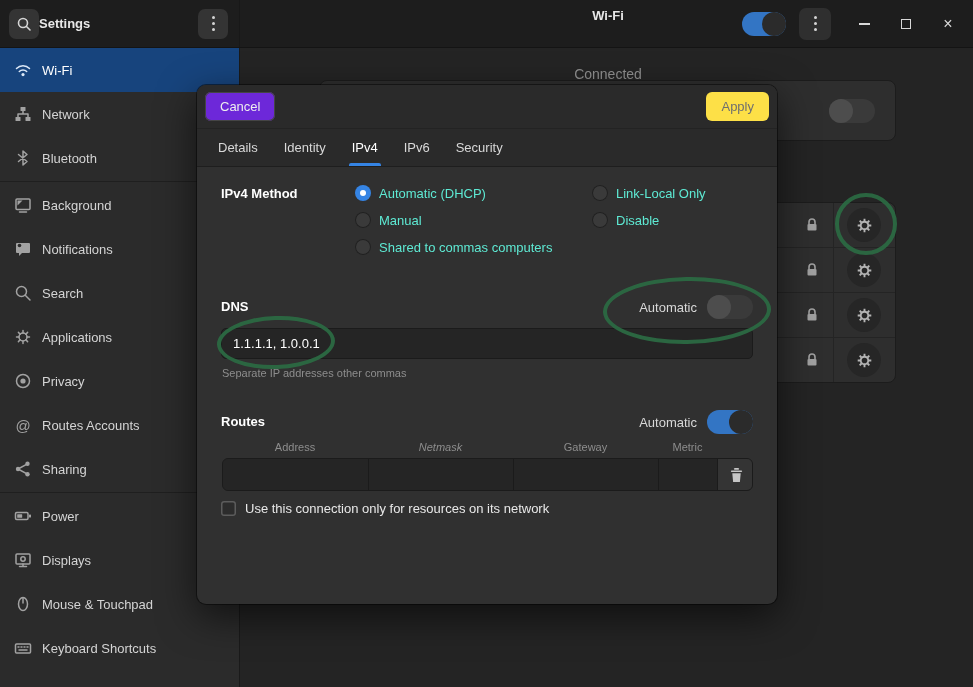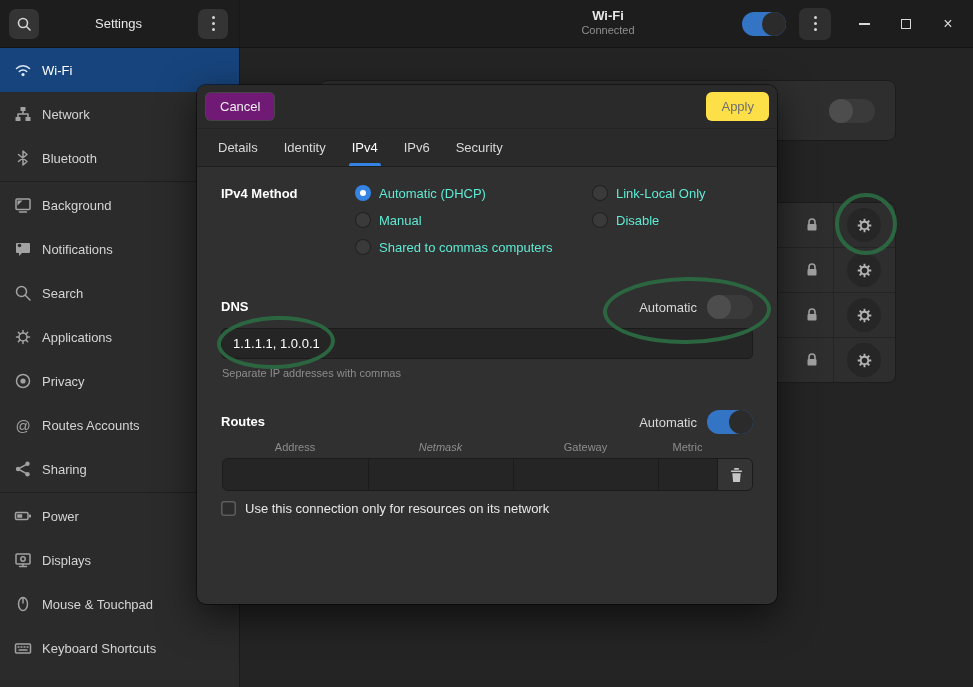--- a/index.html
+++ b/index.html
@@ -9,26 +9,26 @@
 
   
   .headerbar { position:absolute; left:0; top:0; width:973px; height:48px;
     background:#1d1d1d; border-bottom:1px solid #141414; z-index:5; }
   .hb-left { position:absolute; left:0; top:0; width:240px; height:47px;
     display:flex; align-items:center; border-right:1px solid #181818; }
   .icon-btn { width:30px; height:30px; border-radius:7px; background:#343434;
     display:flex; align-items:center; justify-content:center; cursor:pointer; }
   .hb-left .icon-btn.search { margin-left:9px; }
   .hb-left .icon-btn.menu { margin-right:11px; }
-  .hb-app-title { flex:1; text-align:center; font-size:13px; font-weight:normal; color:#e8e8e8; }
+  .hb-app-title { flex:1; text-align:left; font-size:13px; font-weight:bold; color:#e8e8e8; }
   .kebab { display:flex; flex-direction:column; gap:3px; }
   .kebab i { width:3px; height:3px; border-radius:50%; background:#d5d5d5; }
   .hb-center { position:absolute; left:540px; top:7px; width:136px; text-align:center; }
   .hb-title { font-size:13px; font-weight:bold; color:#e8e8e8; line-height:17px; }
-  .hb-sub { font-size:11px; color:#8f8f8f; line-height:13px; }
+  .hb-sub { font-size:14px; color:#8f8f8f; line-height:13px;margin-top:44px; }
   .hb-right { position:absolute; right:12px; top:0; height:47px; display:flex; align-items:center; }
   .winctl { width:26px; height:26px; display:flex; align-items:center; justify-content:center;
     color:#d8d8d8; cursor:pointer; }
   .winctl.min { margin-left:20px; }
   .winctl.max { margin-left:16px; }
   .winctl.close { margin-left:16px; font-size:16px; }
   .min-glyph { width:11px; height:0; border-bottom:2px solid #d8d8d8; }
   .max-glyph { width:10px; height:10px; border:1.5px solid #d8d8d8; }
 
   
@@ -68,21 +68,21 @@
   .gear-btn { width:34px; height:34px; border-radius:50%; background:#262626;
     display:flex; align-items:center; justify-content:center; cursor:pointer; }
 
   
   .dialog { position:absolute; left:197px; top:85px; width:580px; height:519px;
     background:#303030; border-radius:9px; z-index:20; overflow:hidden;
     box-shadow:0 12px 38px rgba(0,0,0,.6), 0 0 0 1px rgba(0,0,0,.45); }
   .dlg-titlebar { height:44px; background:#2a2a2a; border-bottom:1px solid #232323;
     display:flex; align-items:center; justify-content:space-between; padding:0 8px; }
   .btn { font-size:13px; border-radius:6px; padding:7px 15px; cursor:pointer; }
-  .btn.cancel { background:#701a75; color:#eeeeee; box-shadow:inset 0 0 0 1px #454545; }
+  .btn.cancel { background:#6d28d9; color:#eeeeee; box-shadow:inset 0 0 0 1px #454545; }
   .btn.apply  { background:#fde047; color:#6f6f6f; }
   .dlg-tabs { height:38px; background:#2a2a2a; border-bottom:1px solid #1e1e1e;
     display:flex; align-items:stretch; padding-left:8px; }
   .tab { padding:0 13px; display:flex; align-items:center; font-size:13px;
     color:#d8d8d8; position:relative; cursor:pointer;text-align:right; }
   .tab.active { color:#ffffff; }
   .tab.active::after { content:""; position:absolute; left:10px; right:10px; bottom:0;
     height:3px; background:#3584e4; border-radius:2px 2px 0 0; }
   .dlg-body { position:relative; height:435px; }
 
@@ -380,21 +380,21 @@
       </div>
 
       <div class="sec-label" style="left:24px; top:132px;">DNS</div>
       <div class="auto-cluster" style="top:128px;">
         <span class="auto-lbl">Automatic</span>
         <div class="switch off">
             <span class="knob"></span>
           </div>
       </div>
       <input class="text-input" style="left: 24px; top: 161px; width: 532px;" value="1.1.1.1, 1.0.0.1">
-      <div class="helper" style="left:25px; top:200px;">Separate IP addresses with commas</div>
+      <div class="helper" style="left:25px; top:200px;">Separate IP addresses other commas</div>
 
       <div class="sec-label" style="left:24px; top:247px;">Routes</div>
       <div class="auto-cluster" style="top:243px;">
         <span class="auto-lbl">Automatic</span>
         <div class="switch on">
             <span class="knob"></span>
           </div>
       </div>
 
       <div class="col-hdr" style="left:25px; top:274px; width:146px;">Address</div>

